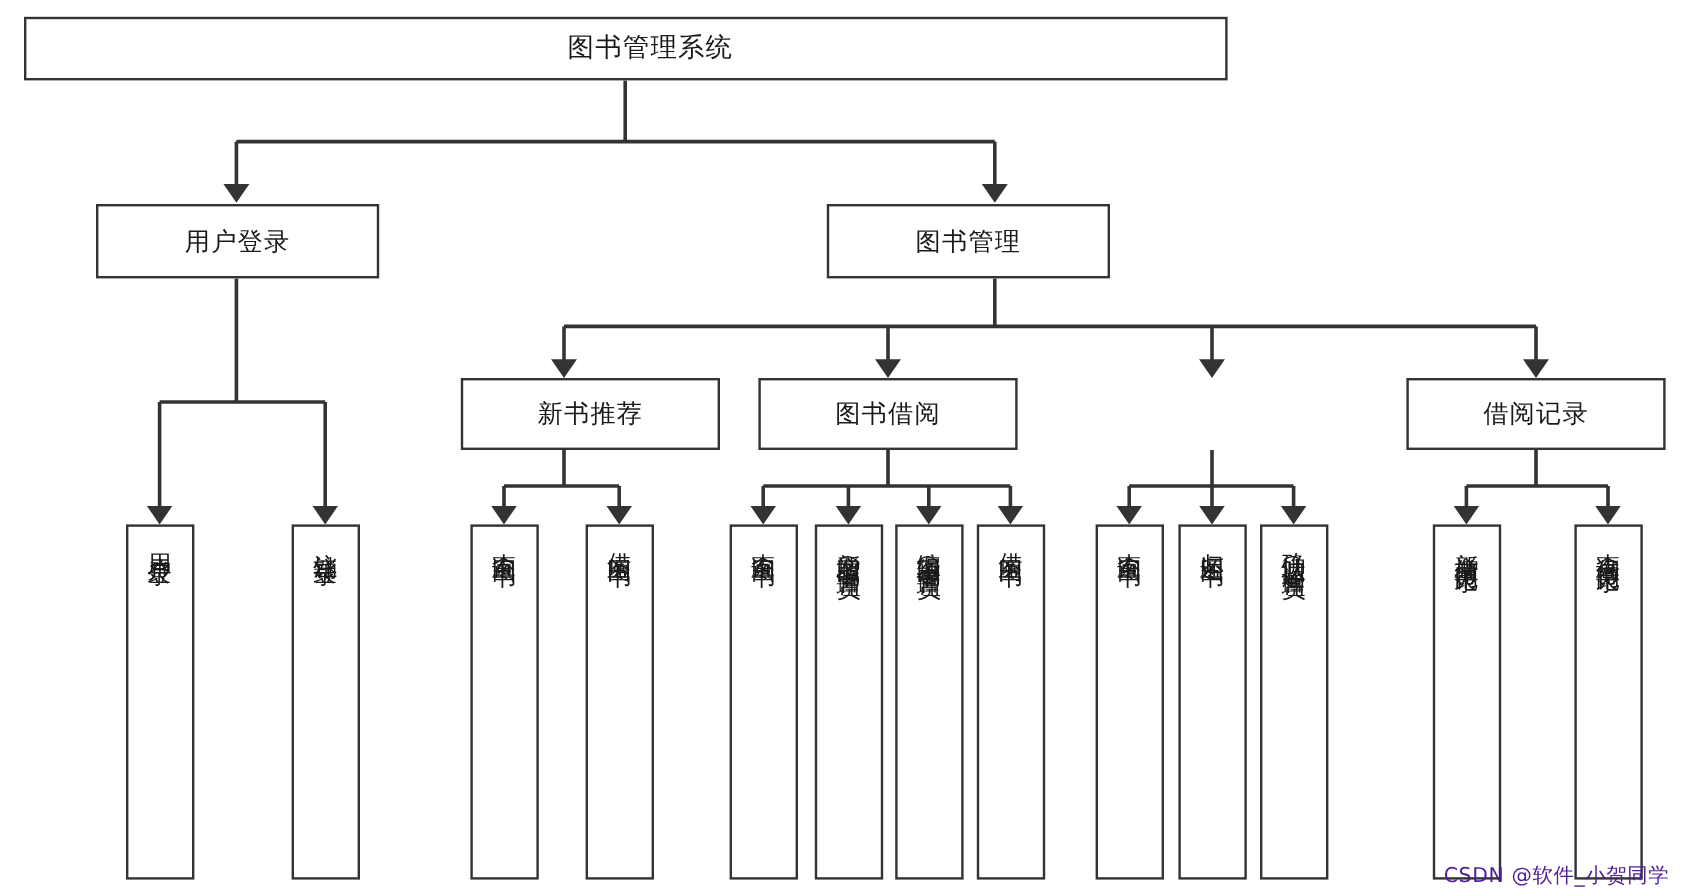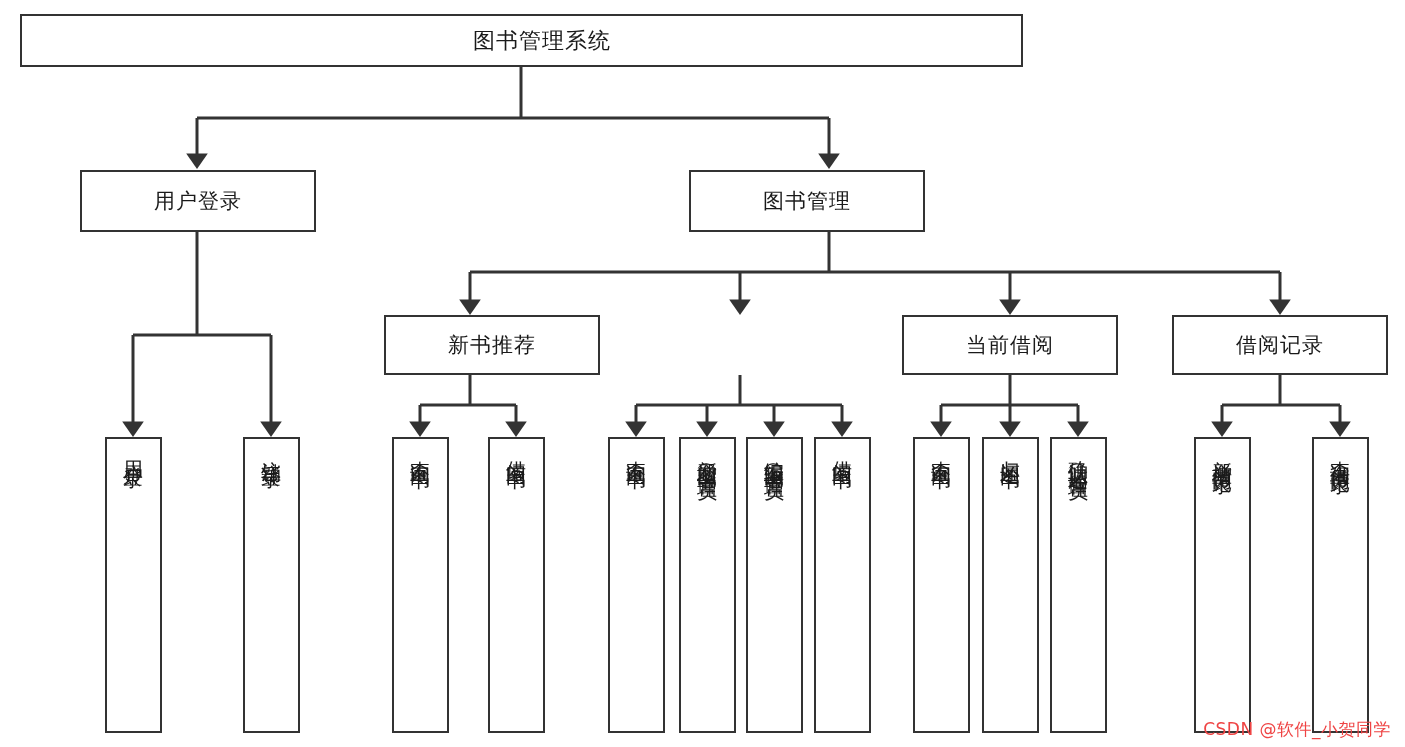--- a/index.html
+++ b/index.html
@@ -60,21 +60,21 @@
     font-size: 20px;
     letter-spacing: 3px;
     line-height: 1.0;
     text-align: left;
   }
   #watermark {
     position: absolute;
     right: 14px;
     bottom: 6px;
     font-size: 17px;
-    color: #ef4444;
+    color: #4c1d95;
     letter-spacing: 0.5px;
     z-index: 5;
     white-space: nowrap;
   }
 </style>
 </head>
 <body>
 
 <div id="diagram-root">
 
@@ -135,22 +135,22 @@
   <div class="node h" style="left:80px; top:170px; width:236px; height:62px;">
     <span class="node-label">用户登录</span>
   </div>
   <div class="node h" style="left:689px; top:170px; width:236px; height:62px;">
     <span class="node-label">图书管理</span>
   </div>
 
   <div class="node h" style="left:384px; top:315px; width:216px; height:60px;">
     <span class="node-label">新书推荐</span>
   </div>
-  <div class="node h" style="left:902px; top:315px; width:216px; height:60px;">
-    <span class="node-label">当前借阅</span>
+  <div class="node h" style="left:632px; top:315px; width:216px; height:60px;">
+    <span class="node-label">图书借阅</span>
   </div>
   <div class="node h" style="left:1172px; top:315px; width:216px; height:60px;">
     <span class="node-label">借阅记录</span>
   </div>
 
   <div class="node v" style="left:105px; top:437px; width:57px; height:296px;">
     <span class="node-label">用户登录</span>
   </div>
   <div class="node v" style="left:243px; top:437px; width:57px; height:296px;">
     <span class="node-label">注销登录</span>

